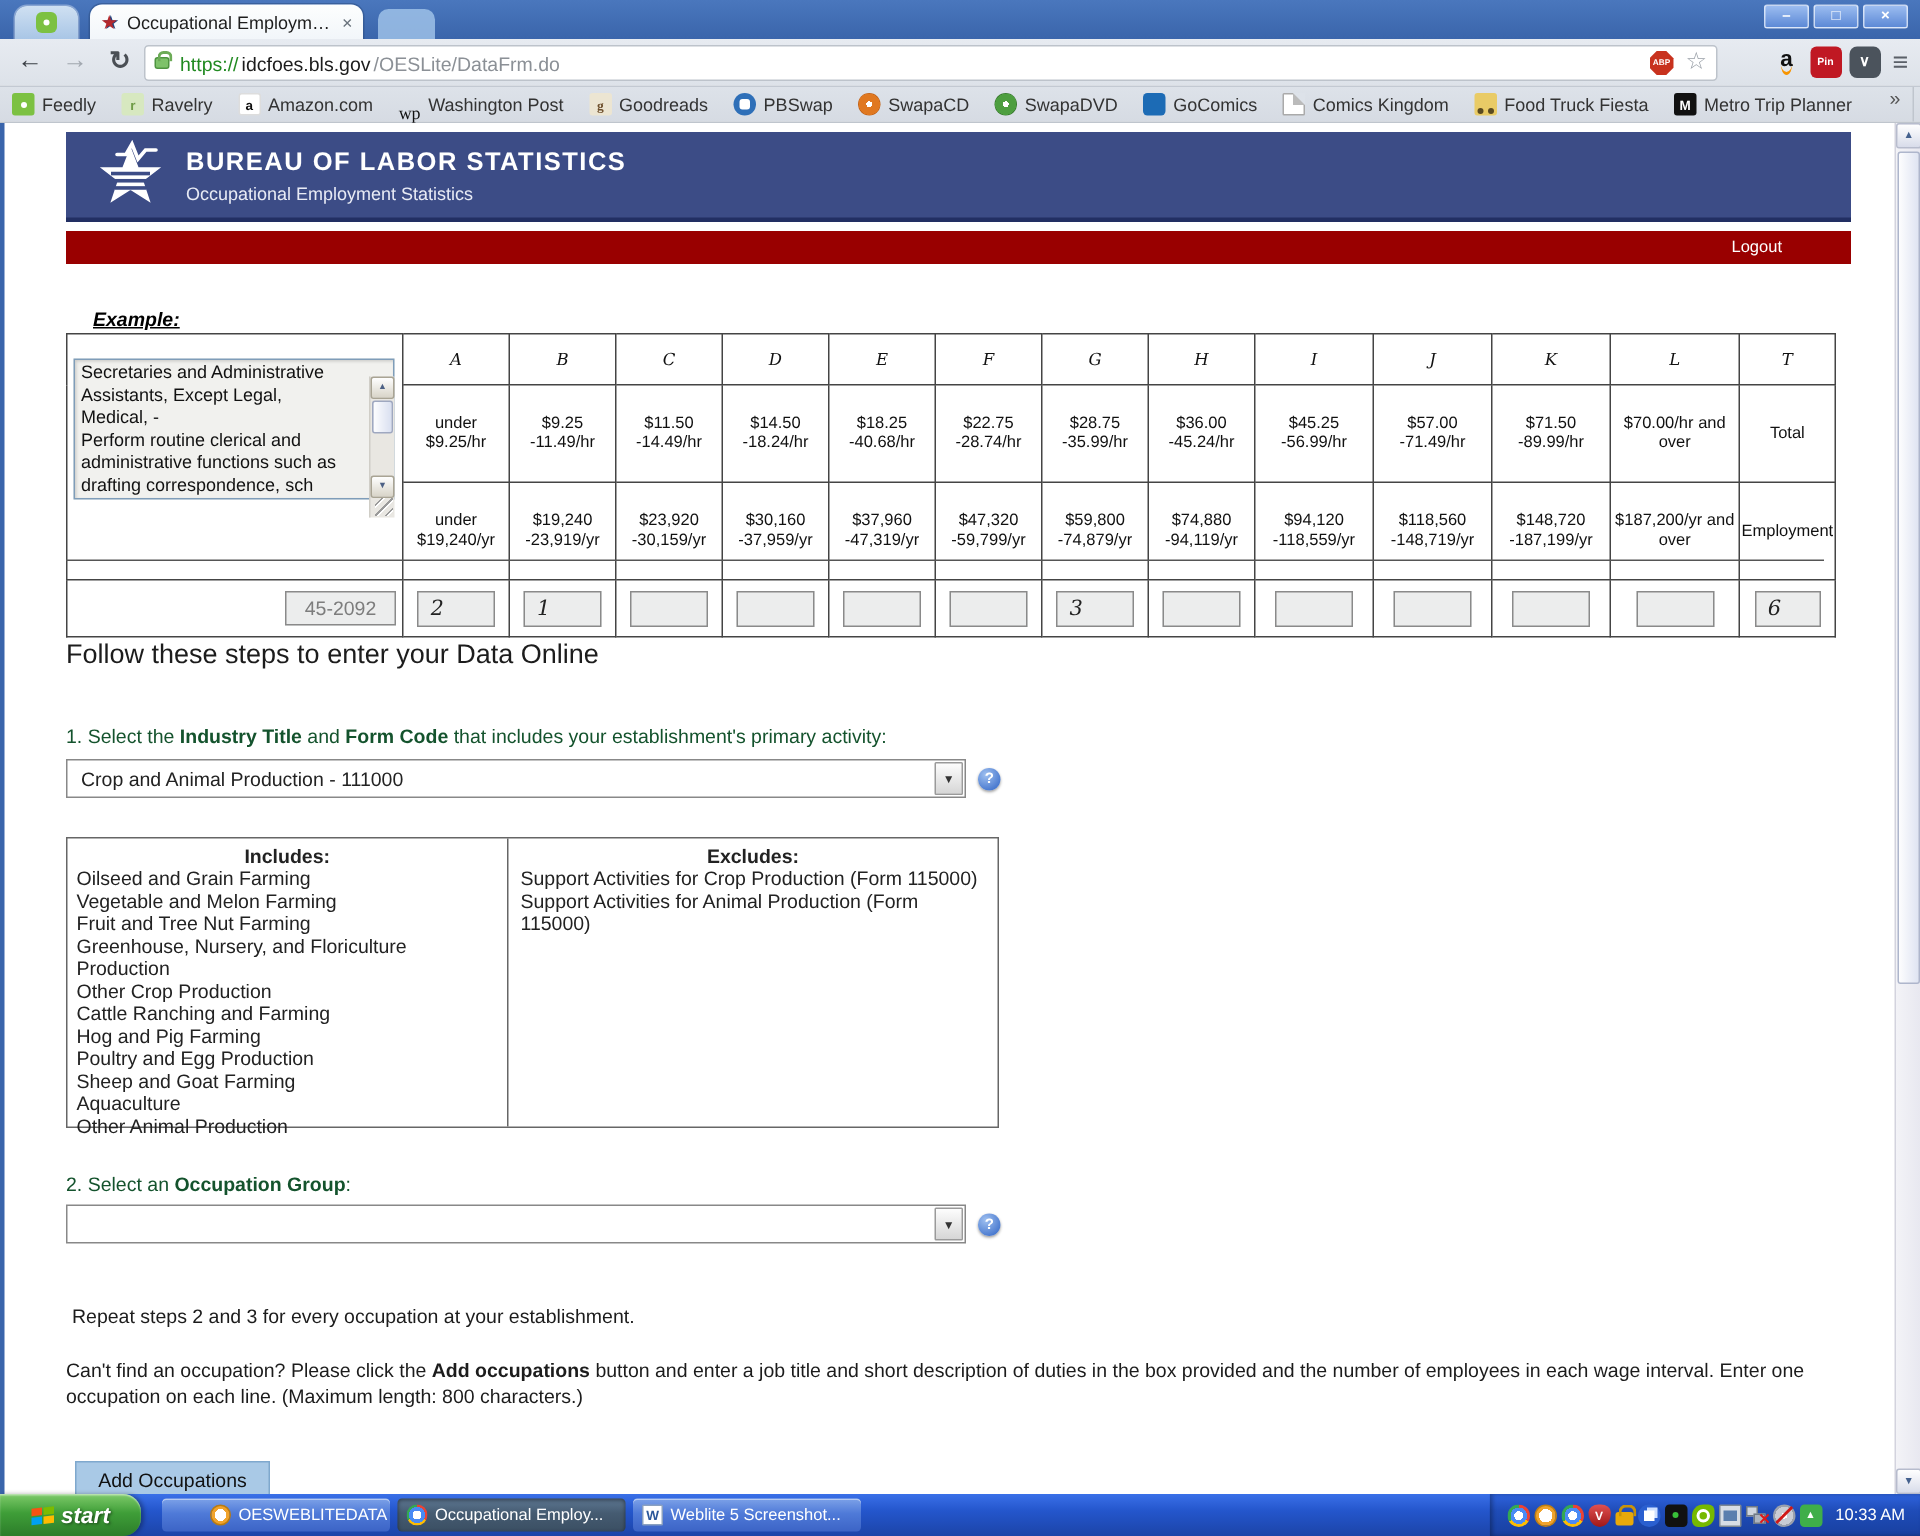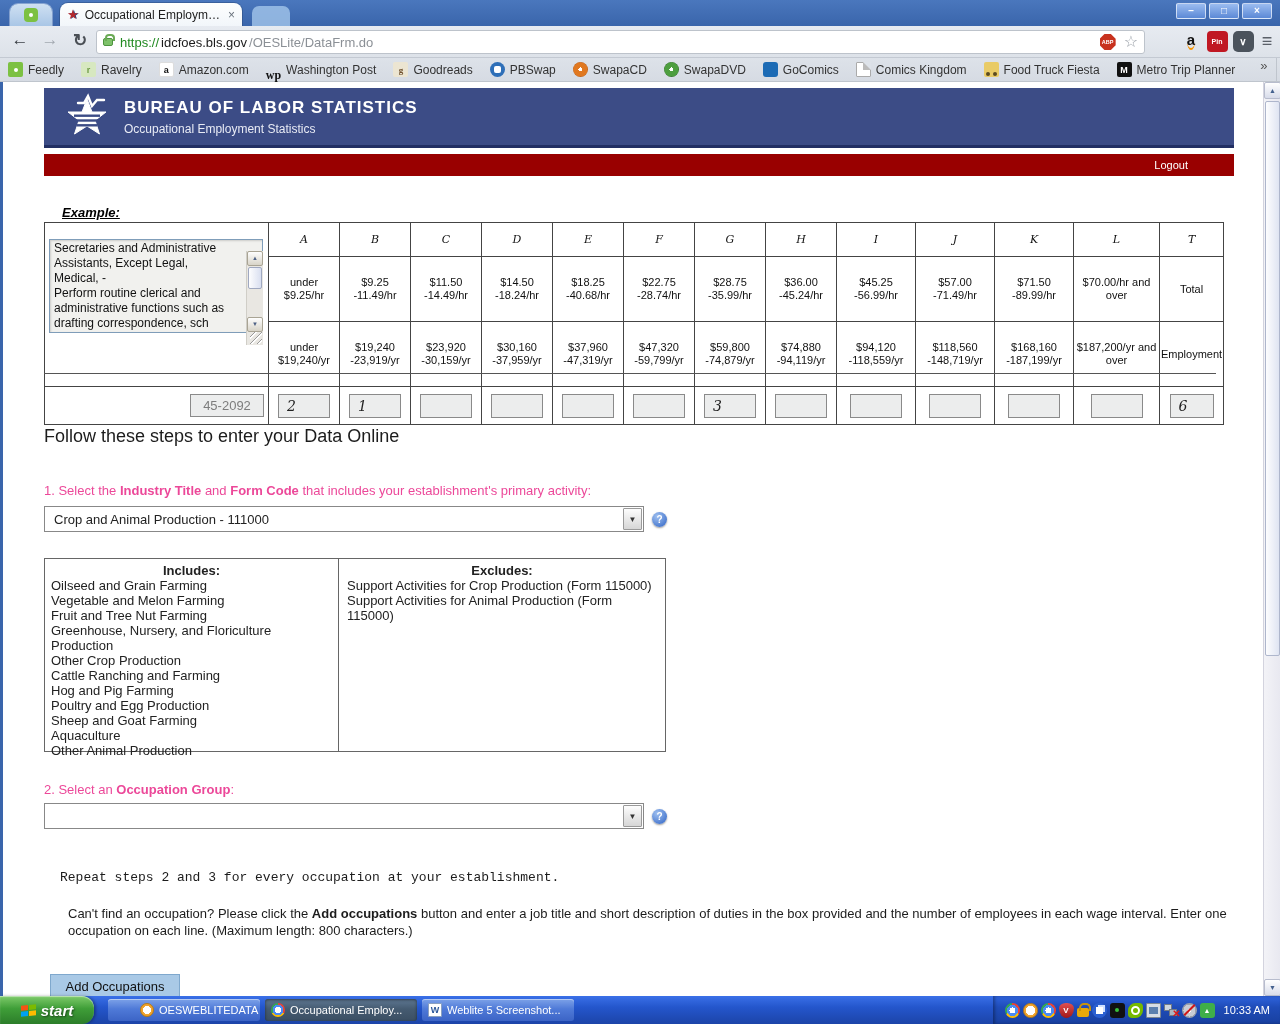--- a/index.html
+++ b/index.html
@@ -65,21 +65,21 @@
   
   .bookmarks { position:absolute; top:58px; left:0; width:1280px; height:24px;
                background:linear-gradient(#dde2e9,#d6dbe3); border-bottom:1px solid #bfc5cd;
                display:flex; padding:0 8px; font-size:12px; color:#333; }
   .bm { display:flex; align-items:center; margin-right:17px; white-space:nowrap; }
   .bi { width:15px; height:15px; border-radius:2px; margin-right:5px; flex:none; position:relative;
         display:flex; align-items:center; justify-content:center; font-size:9px; font-weight:bold; }
   .bi-feedly { background:#7cc142; } .bi-feedly::after { content:""; width:4px; height:4px; background:#fff; border-radius:50%; }
   .bi-ravelry { background:#d7e8c0; color:#6f9c46; }
   .bi-amazon { background:#fff; border:1px solid #ddd; color:#111; }
-  .bi-wp { font-family:"Liberation Serif",serif; font-weight:bold; font-size:12px; color:#111; width:auto;margin-top:12px; }
+  .bi-wp { font-family:"Liberation Serif",serif; font-weight:normal; font-size:12px; color:#111; width:auto;margin-top:12px; }
   .bi-goodreads { background:#ece5d2; color:#6e4f2c; font-family:"Liberation Serif",serif; }
   .bi-pbswap { background:#2e6fb8; border-radius:50%; } .bi-pbswap::after { content:""; width:7px; height:7px; background:#fff; border-radius:2px; }
   .bi-swapacd { background:radial-gradient(circle,#fff 0 2px,#e07820 2px 7px,#c5651a 7px); border-radius:50%; }
   .bi-swapadvd { background:radial-gradient(circle,#fff 0 2px,#4d9e3f 2px 7px,#3a7d30 7px); border-radius:50%; }
   .bi-gocomics { background:#1c6bb5; border-radius:3px; color:#fff; }
   .bi-page { background:#fff; border:1px solid #aaa; border-radius:1px; }
   .bi-page::after { content:""; position:absolute; right:-1px; top:-1px; border:4px solid #dde2e9;
                     border-left-color:#bbb; border-bottom-color:#bbb; }
   .bi-truck { background:#e9cb66; border-radius:2px; } .bi-truck::after { content:""; position:absolute;
               bottom:1px; left:2px; width:4px; height:4px; background:#5a4a20; border-radius:50%;
@@ -133,38 +133,38 @@
   .soc-input { width:74px; height:23px; background:#eceded; border:1px solid #8a8a8a; color:#7d7d7d;
                font-size:13px; text-align:center; font-family:"Liberation Sans",sans-serif; }
   .soc-cell { text-align:right !important; padding-right:4px !important; }
   .exin { width:52px; height:24px; background:#eceded; border:1px solid #8a8a8a; text-align:left;
           padding-left:8px; font-family:"DejaVu Serif",serif; font-style:italic; font-size:14px; color:#222; }
   .exin-t { width:44px; }
   .ex-hr { position:absolute; left:44px; top:291px; width:1172px; border:none; border-top:1px solid #555; }
 
   
   .steps-heading { position:absolute; left:44px; top:344px; font-size:18px; color:#1c1c1c; }
-  .step-label { position:absolute; left:44px; font-size:13px; color:#ec4899; }
+  .step-label { position:absolute; left:44px; font-size:13px; color:#14532d; }
   .xp-select { position:absolute; left:44px; width:600px; height:26px; background:#fff;
                border:1px solid #888; display:flex; align-items:center; }
   .sel-text { flex:1; font-size:13px; color:#222; padding-left:9px; white-space:nowrap; overflow:hidden; }
   .sel-btn { width:19px; height:22px; margin-right:1px; background:linear-gradient(#fdfdfd,#d6d6d6);
              border:1px solid #9a9a9a; border-radius:1px; display:flex; align-items:center;
              justify-content:center; font-size:8px; color:#333; }
   .help-icon { position:absolute; width:15px; height:15px; border-radius:50%;
                background:radial-gradient(circle at 35% 30%,#9fc0f0,#2d62c4); color:#fff;
                font-size:10px; font-weight:bold; display:flex; align-items:center; justify-content:center;
                box-shadow:0 1px 2px rgba(0,0,0,.4); }
   .inc-box { position:absolute; left:44px; top:476px; width:622px; height:194px; border:1px solid #666;
              display:flex; font-size:13px; line-height:15px; color:#222; }
   .inc-col { width:294px; border-right:1px solid #666; padding:4px 6px; }
   .exc-col { flex:1; padding:4px 8px; }
   .inc-box b { display:block;text-align:center; }
   .inc-box ul { list-style:none; }
-  .note { position:absolute; left:60px; font-size:13px; color:#1c1c1c;font-family:Liberation Mono, monospace; }
+  .note { position:absolute; left:48px; font-size:13px; color:#1c1c1c; }
   .para { position:absolute; left:44px; width:1166px; font-size:13px; line-height:17px; color:#1c1c1c; }
   .add-btn { position:absolute; left:50px; top:892px; width:130px; height:28px; background:#a9c9e6;
              border:1px solid #7fa8cd; font-size:13px; color:#111; text-align:center; line-height:24px; }
 
   
   .taskbar { position:absolute; left:0; top:996px; width:1280px; height:28px;
              background:linear-gradient(#3a70e8,#2456cc 40%,#1c44a8); display:flex; align-items:center; }
   .start-btn { width:94px; height:28px; border-radius:0 12px 12px 0;
                background:linear-gradient(#7ecb6a,#3f9e38 45%,#2c7d2a);
                box-shadow:inset 0 1px 1px rgba(255,255,255,.5), 2px 0 3px rgba(0,0,0,.3);
@@ -425,21 +425,21 @@
         <td class="wage">$47,320
 -59,799/yr</td>
         <td class="wage">$59,800
 -74,879/yr</td>
         <td class="wage">$74,880
 -94,119/yr</td>
         <td class="wage">$94,120
 -118,559/yr</td>
         <td class="wage">$118,560
 -148,719/yr</td>
-        <td class="wage">$168,160
+        <td class="wage">$148,720
 -187,199/yr</td>
         <td class="wage">$187,200/yr and
 over</td>
         <td class="wage">Employment</td>
       </tr>
       <tr>
         <td class="inrow soc-cell"><input class="soc-input" readonly="" value="45-2092" style=""></td>
         <td class="inrow"><input class="exin" readonly="" value="2" style=""></td>
         <td class="inrow"><input class="exin" readonly="" value="1" style=""></td>
         <td class="inrow"><input class="exin" readonly="" value="" style=""></td>
@@ -497,21 +497,21 @@
     <p class="step-label" style="top:700px;"><span>2. Select an </span><b>Occupation Group</b><span>:</span></p>
 
     <div class="xp-select" style="top:721px;">
       <span class="sel-text"></span>
       <span class="sel-btn">▼</span>
     </div>
     <span class="help-icon" style="left:652px; top:727px;">?</span>
 
     <p class="note" style="top:788px;">Repeat steps 2 and 3 for every occupation at your establishment.</p>
 
-    <p class="para" style="top:823px;margin-left:24px;"><span>Can't find an occupation? Please click the </span><b>Add occupations</b><span> button and enter a job title and short description of duties in the box provided and the number of employees in each wage interval. Enter one occupation on each line. (Maximum length: 800 characters.)</span></p>
+    <p class="para" style="top:823px;"><span>Can't find an occupation? Please click the </span><b>Add occupations</b><span> button and enter a job title and short description of duties in the box provided and the number of employees in each wage interval. Enter one occupation on each line. (Maximum length: 800 characters.)</span></p>
 
     <div class="add-btn">Add Occupations</div>
 
     <div class="vscroll">
       <div class="sb-btn" style="top:0;">▲</div>
       <div class="sb-thumb"></div>
       <div class="sb-btn" style="bottom:0;">▼</div>
     </div>
   </div>
 

